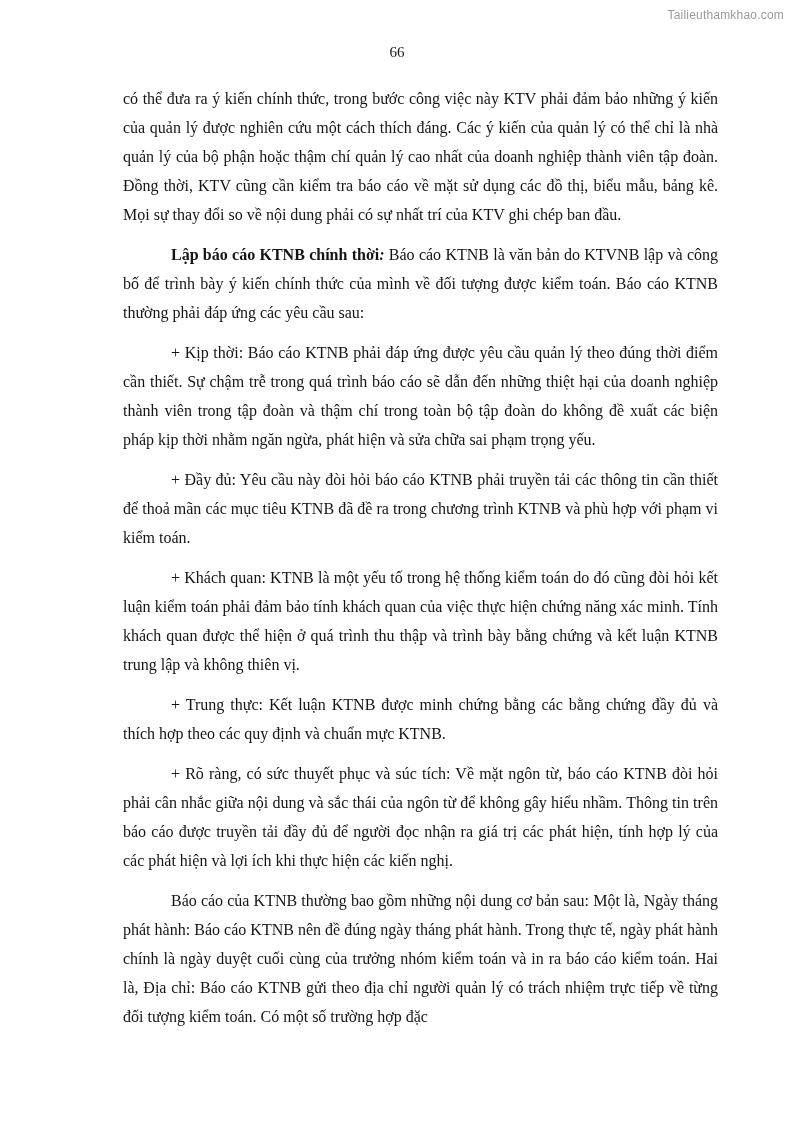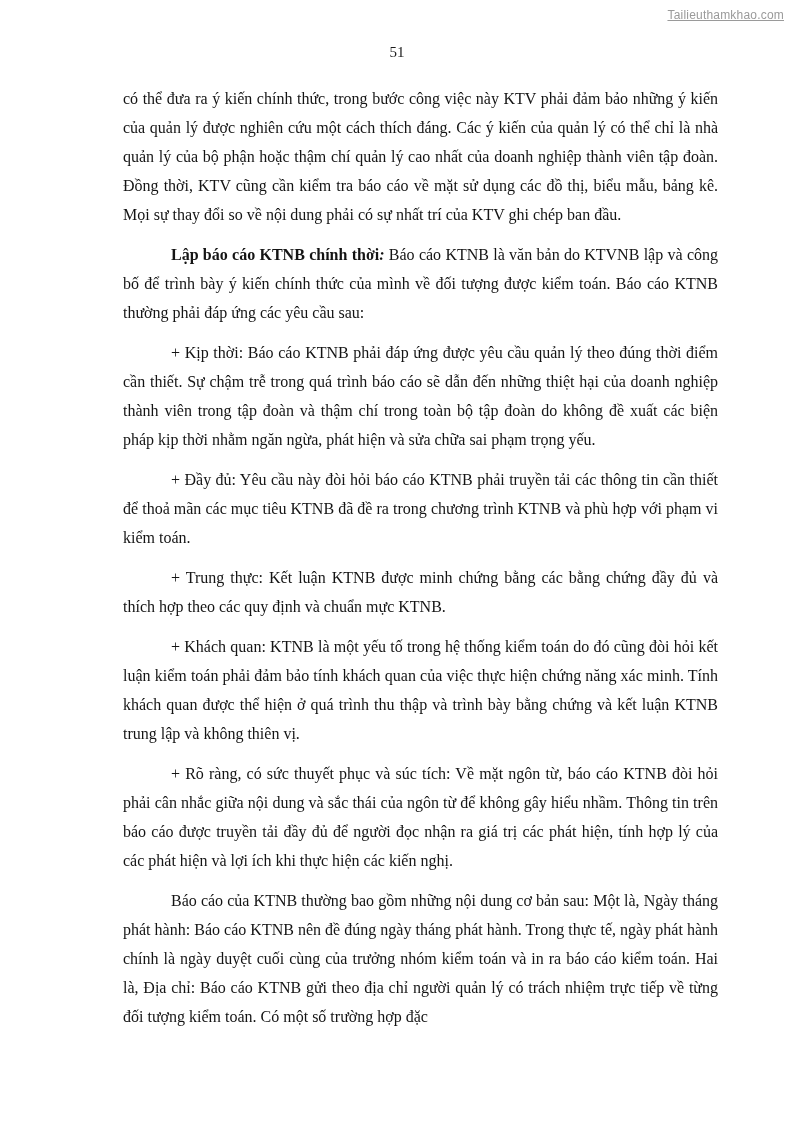--- a/index.html
+++ b/index.html
@@ -18,21 +18,20 @@
     box-sizing: border-box;
   }
   .watermark {
     position: absolute;
     top: 8px;
     right: 10px;
     font-family: "Liberation Sans", "DejaVu Sans", sans-serif;
     font-size: 12px;
     color: #9a9a9a;
     letter-spacing: 0.2px;
-    text-decoration: underline;
   }
   .page-number {
     position: absolute;
     top: 44px;
     left: 0;
     width: 100%;
     text-align: center;
     font-size: 15px;
     color: #1a1a1a;
   }
@@ -53,24 +52,24 @@
     text-indent: 48px;
   }
   .bold { font-weight: bold; }
   .italic { font-style: italic; }
 </style>
 </head>
 <body>
 
 <div class="page">
   <div class="watermark">Tailieuthamkhao.com</div>
-  <div class="page-number">51</div>
+  <div class="page-number">66</div>
   <div class="document-body">
       <p class="para"><span>có thể đưa ra ý kiến chính thức, trong bước công việc này KTV phải đảm bảo những ý kiến của quản lý được nghiên cứu một cách thích đáng. Các ý kiến của quản lý có thể chỉ là nhà quản lý của bộ phận hoặc thậm chí quản lý cao nhất của doanh nghiệp thành viên tập đoàn. Đồng thời, KTV cũng cần kiểm tra báo cáo về mặt sử dụng các đồ thị, biểu mẫu, bảng kê. Mọi sự thay đổi so về nội dung phải có sự nhất trí của KTV ghi chép ban đầu.</span></p>
       <p class="para indent"><span class="bold">Lập báo cáo KTNB chính thời</span><span class="bold italic">:</span><span> Báo cáo KTNB là văn bản do KTVNB lập và công bố để trình bày ý kiến chính thức của mình về đối tượng được kiểm toán. Báo cáo KTNB thường phải đáp ứng các yêu cầu sau:</span></p>
       <p class="para indent"><span>+ Kịp thời: Báo cáo KTNB phải đáp ứng được yêu cầu quản lý theo đúng thời điểm cần thiết. Sự chậm trễ trong quá trình báo cáo sẽ dẫn đến những thiệt hại của doanh nghiệp thành viên trong tập đoàn và thậm chí trong toàn bộ tập đoàn do không đề xuất các biện pháp kịp thời nhằm ngăn ngừa, phát hiện và sửa chữa sai phạm trọng yếu.</span></p>
       <p class="para indent"><span>+ Đầy đủ: Yêu cầu này đòi hỏi báo cáo KTNB phải truyền tải các thông tin cần thiết để thoả mãn các mục tiêu KTNB đã đề ra trong chương trình KTNB và phù hợp với phạm vi kiểm toán.</span></p>
+      <p class="para indent"><span>+ Khách quan: KTNB là một yếu tố trong hệ thống kiểm toán do đó cũng đòi hỏi kết luận kiểm toán phải đảm bảo tính khách quan của việc thực hiện chứng năng xác minh. Tính khách quan được thể hiện ở quá trình thu thập và trình bày bằng chứng và kết luận KTNB trung lập và không thiên vị.</span></p>
       <p class="para indent"><span>+ Trung thực: Kết luận KTNB được minh chứng bằng các bằng chứng đầy đủ và thích hợp theo các quy định và chuẩn mực KTNB.</span></p>
-      <p class="para indent"><span>+ Khách quan: KTNB là một yếu tố trong hệ thống kiểm toán do đó cũng đòi hỏi kết luận kiểm toán phải đảm bảo tính khách quan của việc thực hiện chứng năng xác minh. Tính khách quan được thể hiện ở quá trình thu thập và trình bày bằng chứng và kết luận KTNB trung lập và không thiên vị.</span></p>
       <p class="para indent"><span>+ Rõ ràng, có sức thuyết phục và súc tích: Về mặt ngôn từ, báo cáo KTNB đòi hỏi phải cân nhắc giữa nội dung và sắc thái của ngôn từ để không gây hiểu nhầm. Thông tin trên báo cáo được truyền tải đầy đủ để người đọc nhận ra giá trị các phát hiện, tính hợp lý của các phát hiện và lợi ích khi thực hiện các kiến nghị.</span></p>
       <p class="para indent"><span>Báo cáo của KTNB thường bao gồm những nội dung cơ bản sau: Một là, Ngày tháng phát hành: Báo cáo KTNB nên đề đúng ngày tháng phát hành. Trong thực tế, ngày phát hành chính là ngày duyệt cuối cùng của trưởng nhóm kiểm toán và in ra báo cáo kiểm toán. Hai là, Địa chỉ: Báo cáo KTNB gửi theo địa chỉ người quản lý có trách nhiệm trực tiếp về từng đối tượng kiểm toán. Có một số trường hợp đặc</span></p>
     </div>
 </div>
 
 </body></html>

